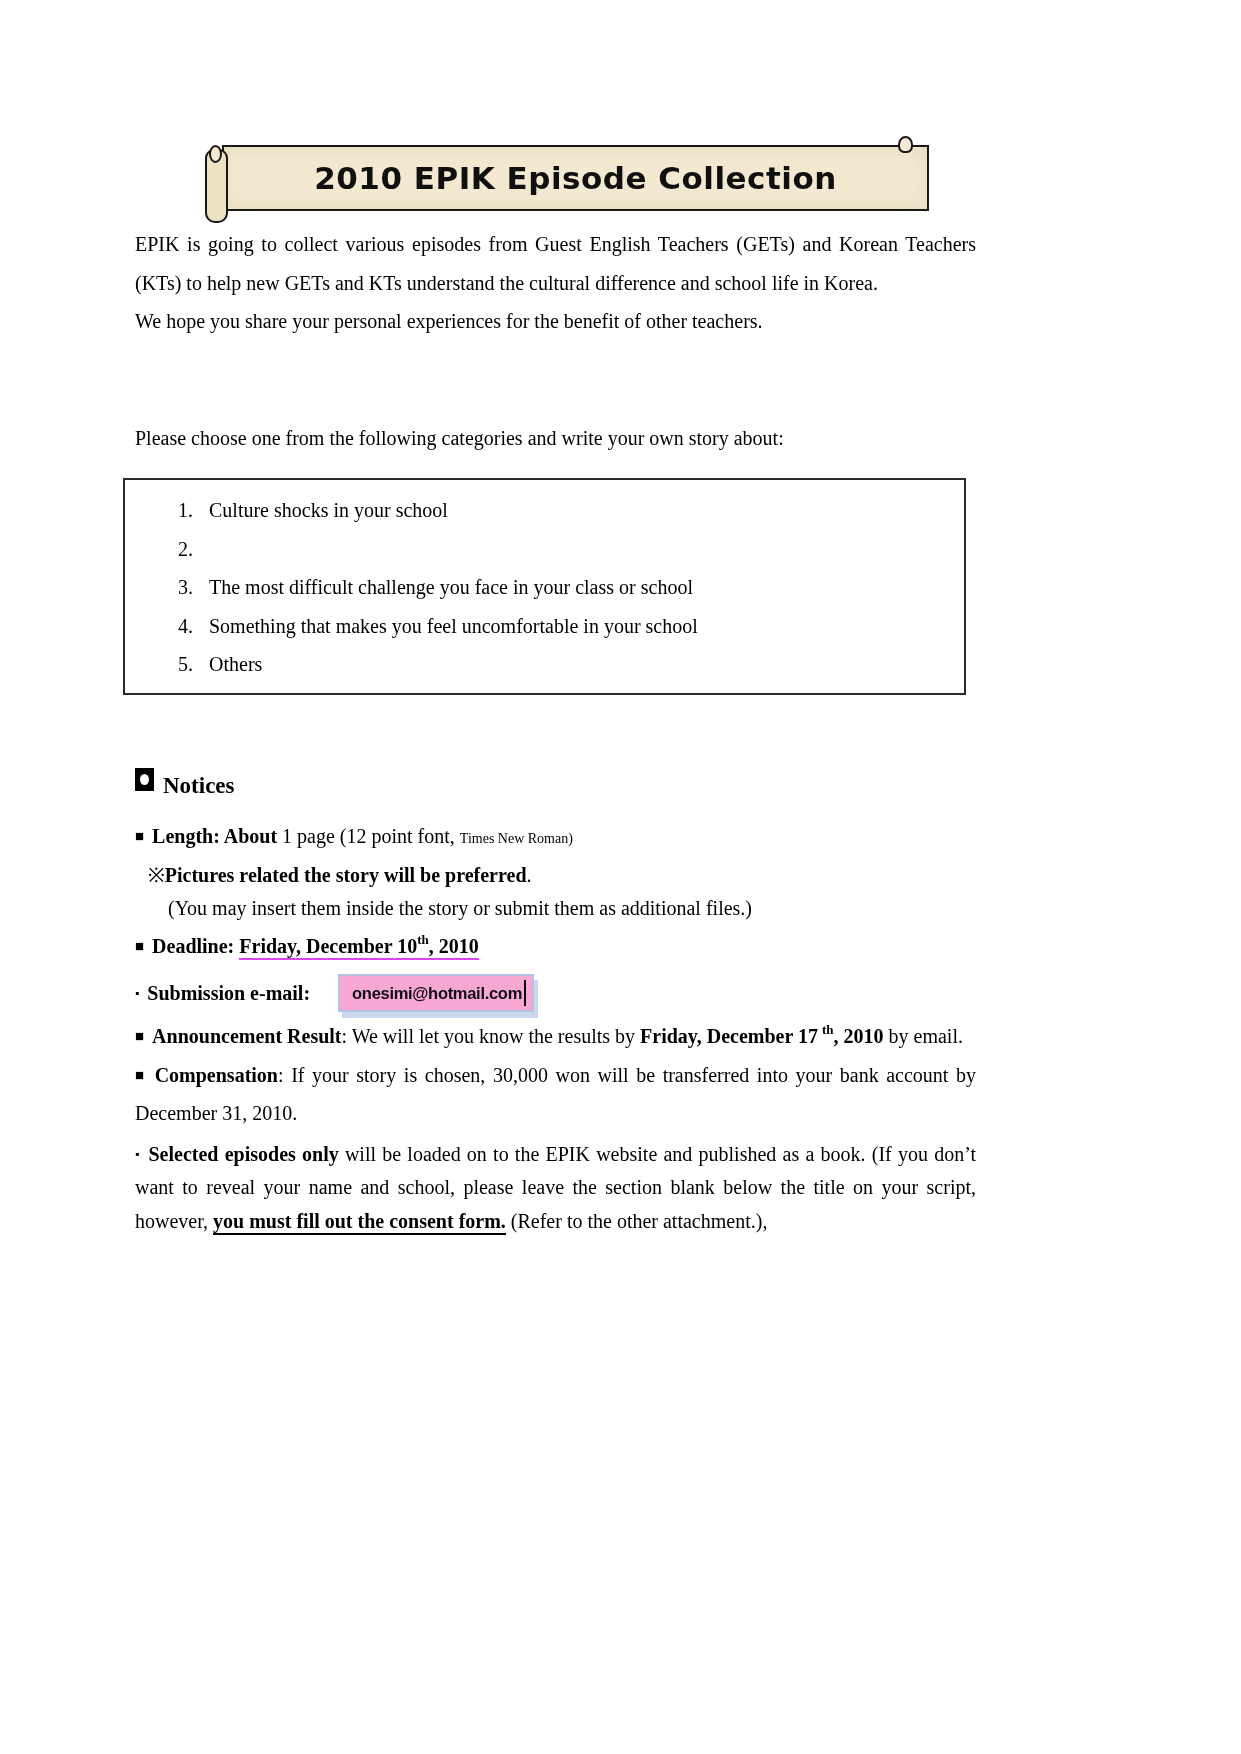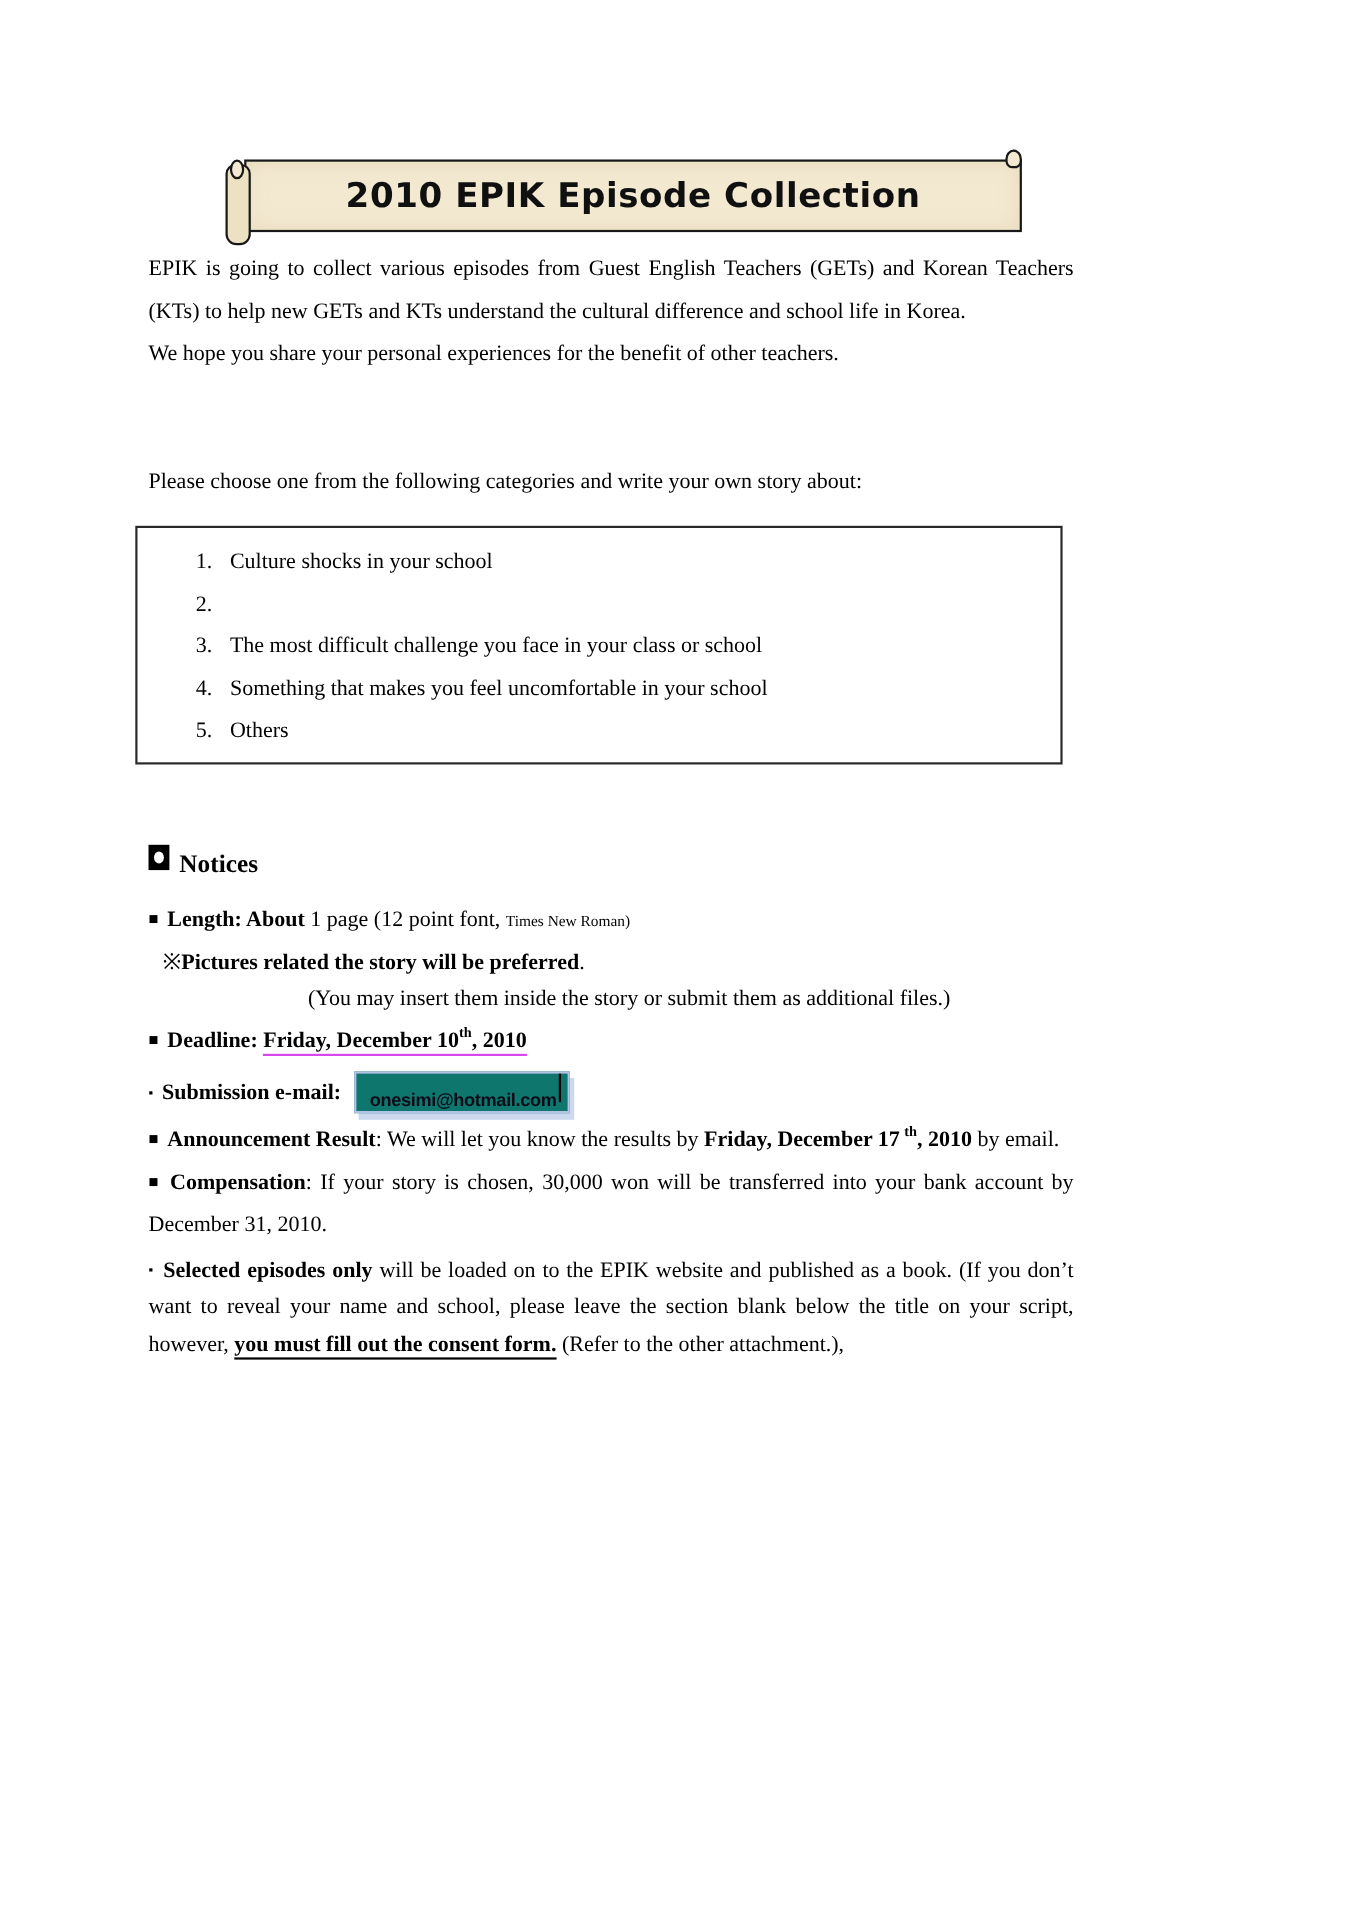--- a/index.html
+++ b/index.html
@@ -7,21 +7,21 @@
     position:relative;
     width:1241px;height:1754px;
     background:#ffffff;
     font-family:"Liberation Serif", serif;
     font-size:20px;
     color:#000;
     overflow:hidden;
     margin:0 auto;
   }
   
-  .banner{position:absolute;left:205px;top:143px;width:722px;height:80px;padding-left:16px;}
+  .banner{position:absolute;left:205px;top:143px;width:722px;height:80px;}
   .banner-main{
     position:absolute;left:17px;top:2px;width:703px;height:62px;
     background:#f3e9d1;border:2px solid #181818;
     display:flex;align-items:center;justify-content:center;
     box-shadow:inset 0 0 18px rgba(210,190,150,.35);
   }
   .banner-title{
     font-family:"DejaVu Sans", sans-serif;
     font-weight:bold;font-size:31px;letter-spacing:.5px;color:#101010;
     white-space:nowrap;
@@ -65,31 +65,31 @@
     display:inline-flex;width:19px;height:23px;background:#000;
     align-items:center;justify-content:center;margin-right:9px;flex:0 0 auto;
   }
   .dot{display:block;width:9px;height:11px;background:#fff;border-radius:50%;}
   .nline{line-height:39px;}
   .bullet-lg{font-size:15px;vertical-align:2px;margin-right:8px;}
   .bullet-sm{font-size:12px;vertical-align:3px;margin-right:8px;}
   .b{font-weight:bold;text-align:center;}
   .small-font{font-size:14px;}
   .pictures{line-height:34px;margin-left:13px;}
-  .picsub{line-height:32px;margin-left:33px;text-align:center;}
+  .picsub{line-height:32px;margin-left:33px;}
   .deadline{line-height:40px;margin-top:2px;}
   .u-date{border-bottom:2px solid #d946ef;padding-bottom:1px;}
   sup{font-size:13px;font-weight:bold;vertical-align:9px;line-height:0;}
   .sup-gap{margin-left:4px;}
   .submission{margin-top:3px;height:48px;display:flex;align-items:center;line-height:48px;}
   .email-box{
-    margin-left:12px;width:196px;height:38px;box-sizing:border-box;
-    background:#0f766e;border:2px solid #b3c3e4;
+    margin-left:28px;width:196px;height:38px;box-sizing:border-box;
+    background:#f9a8d4;border:2px solid #b3c3e4;
     box-shadow:4px 6px 0 #ccd8ee;
-    display:flex;align-items:flex-start;padding-left:12px;
+    display:flex;align-items:center;padding-left:12px;
   }
   .email-text{
     font-family:"Liberation Sans", sans-serif;
     font-weight:bold;font-size:16.5px;letter-spacing:-0.3px;color:#0c0c18;
     white-space:nowrap;
   }
   .caret{display:inline-block;width:2px;height:26px;background:#000;margin-left:2px;}
   .person{line-height:38px;font-size:18px;margin-left:13px;margin-top:2px;}
   .para2{line-height:38.6px;}
   .selected{line-height:33.5px;margin-top:5px;}

